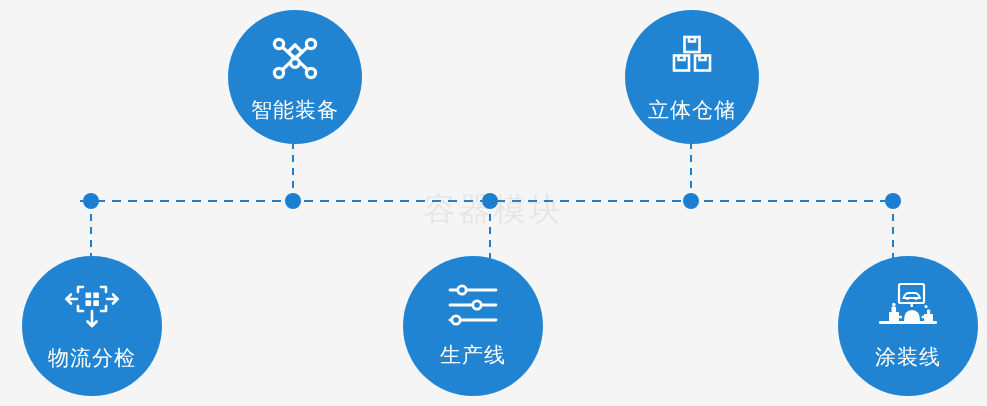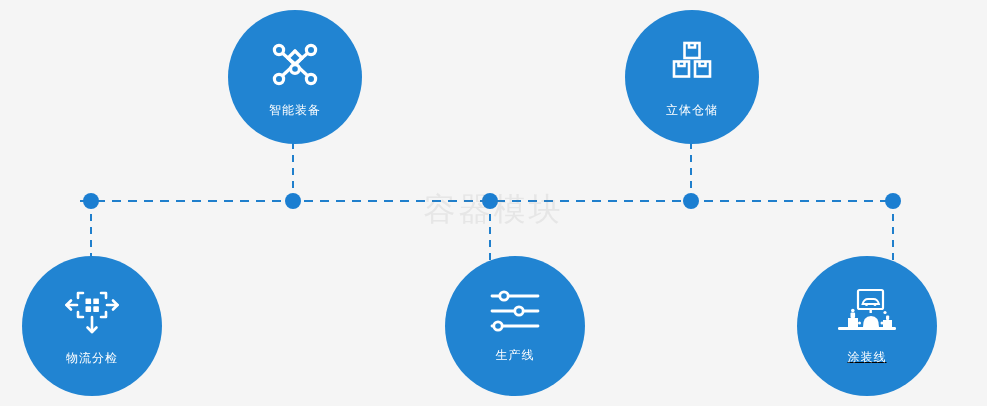--- a/index.html
+++ b/index.html
@@ -34,21 +34,21 @@
     align-items: center;
     justify-content: center;
     box-sizing: border-box;
   }
   .node-icon {
     display: block;
     line-height: 0;
   }
   .node-label {
     color: #ffffff;
-    font-size: 12px;
+    font-size: 21px;
     letter-spacing: 1px;
     text-align: center;
     white-space: nowrap;
   }
   
   .circle-top {
     width: 134px;
     height: 134px;
   }
   .circle-top .node-icon { margin-top: 4px; }
@@ -56,22 +56,22 @@
   
   .circle-bottom {
     width: 140px;
     height: 140px;
   }
   .circle-bottom .node-label { margin-top: 14px; }
 
   #circle-intelligent-equipment { left: 228px; top: 10px; }
   #circle-warehouse-storage     { left: 625px; top: 10px; }
   #circle-logistics-sorting     { left: 22px;  top: 256px; }
-  #circle-production-line       { left: 445px; top: 256px; }
-  #circle-painting-line         { left: 797px; top: 256px; text-decoration: underline; }
+  #circle-production-line       { left: 403px; top: 256px; }
+  #circle-painting-line         { left: 838px; top: 256px; }
 
   .watermark {
     position: absolute;
     left: 0;
     top: 188px;
     width: 987px;
     text-align: center;
     font-size: 32px;
     letter-spacing: 3px;
     color: rgba(120,120,120,0.12);

